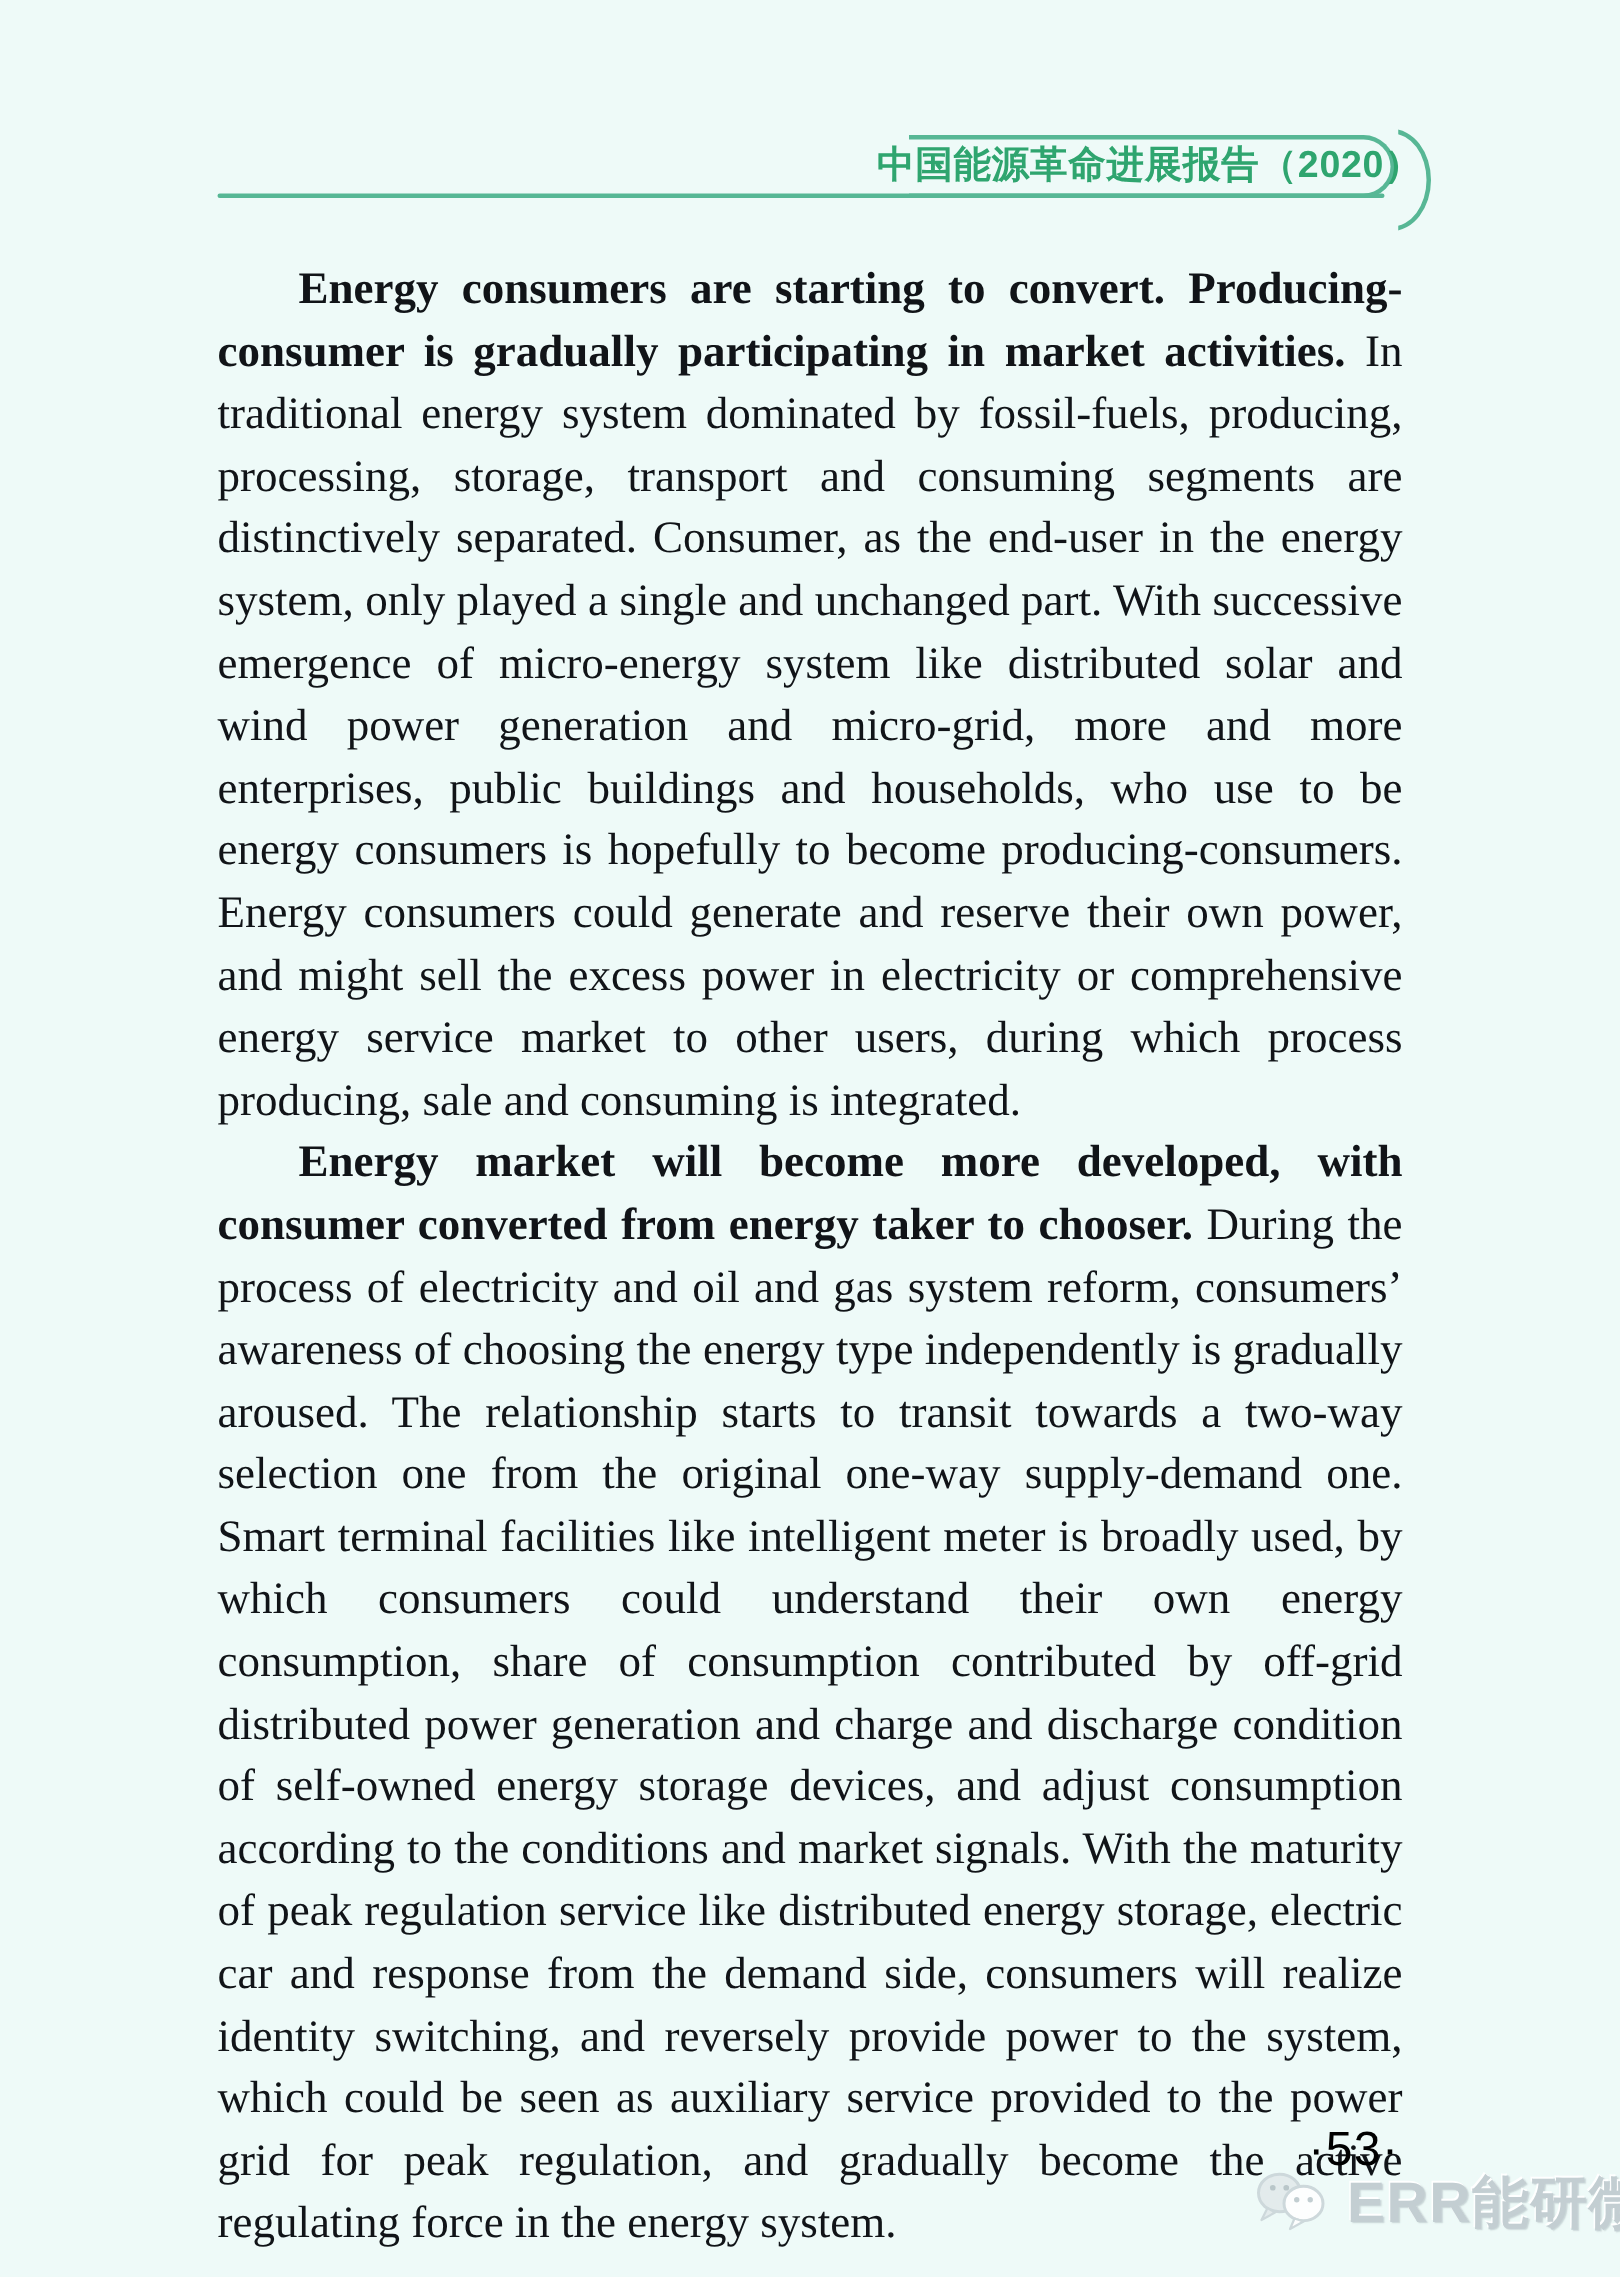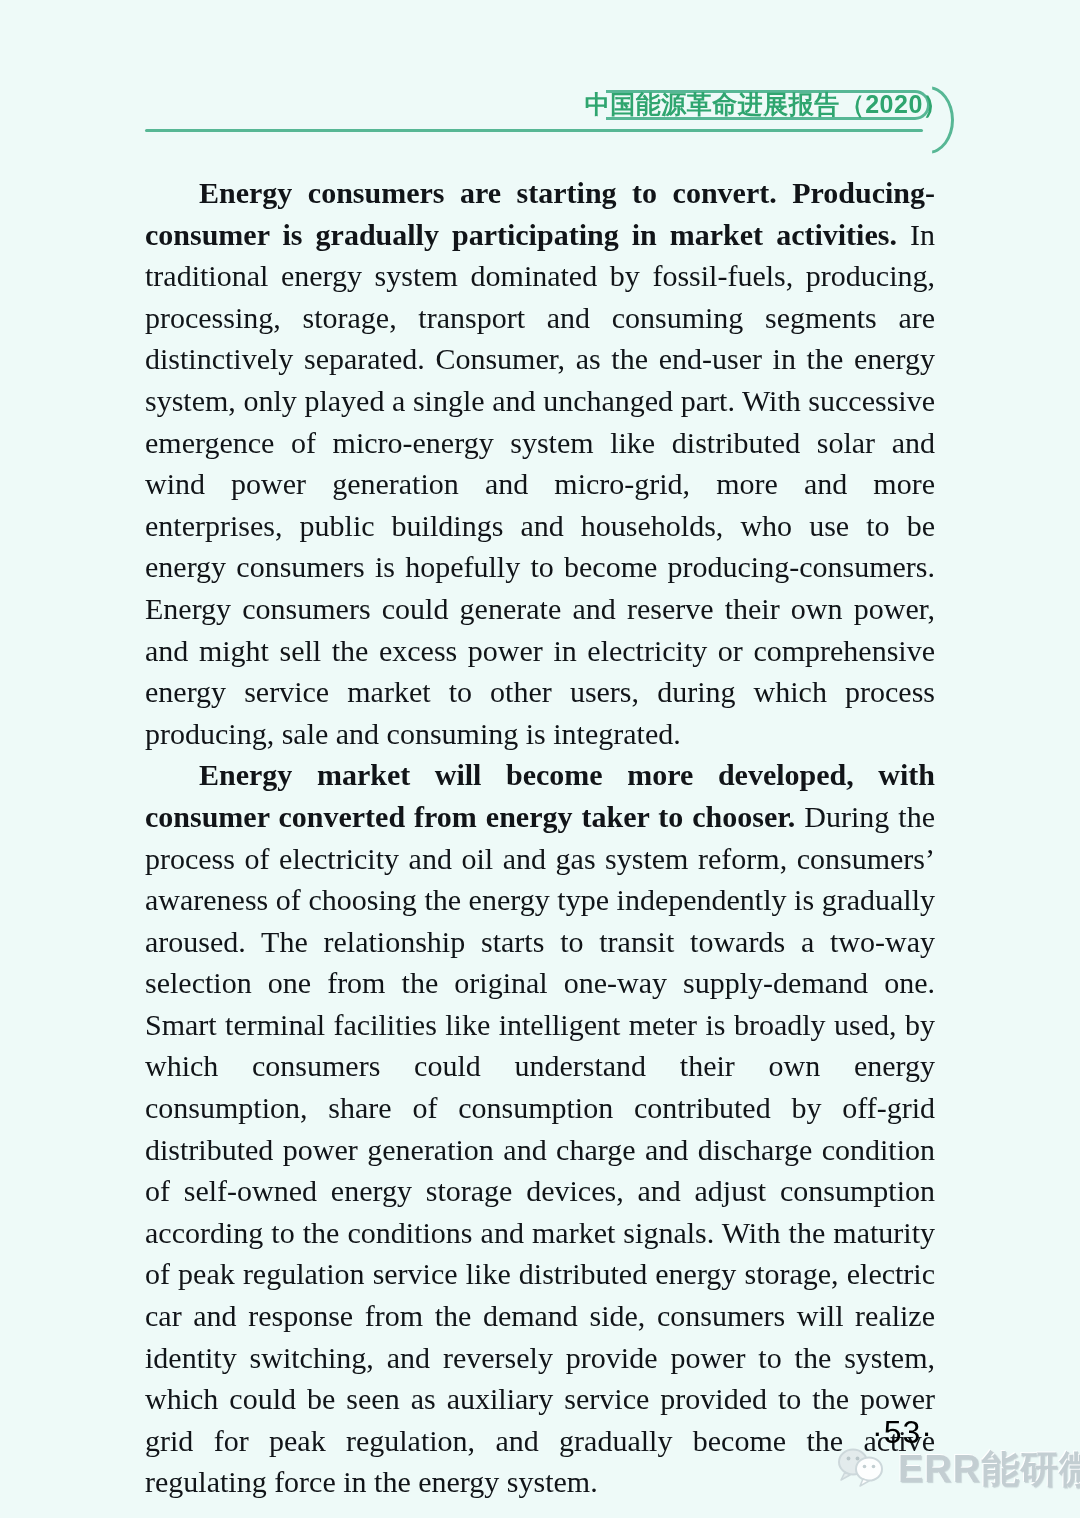--- a/index.html
+++ b/index.html
@@ -25,21 +25,21 @@
   .header-rule {
     position: absolute;
     left: 145px; top: 129px;
     width: 778px; height: 3px;
     background: var(--rule);
     border-radius: 2px;
   }
   .header-capsule {
     position: absolute;
     left: 606px; top: 90px;
-    width: 324px; height: 30px;
+    width: 324px; height: 42px;
     border: 3px solid var(--rule);
     border-left: none;
     border-radius: 0 21px 21px 0;
     display: flex;
     align-items: center;
     justify-content: center;
     background: transparent;
   }
   .header-title {
     font-family: "Liberation Sans", sans-serif;

